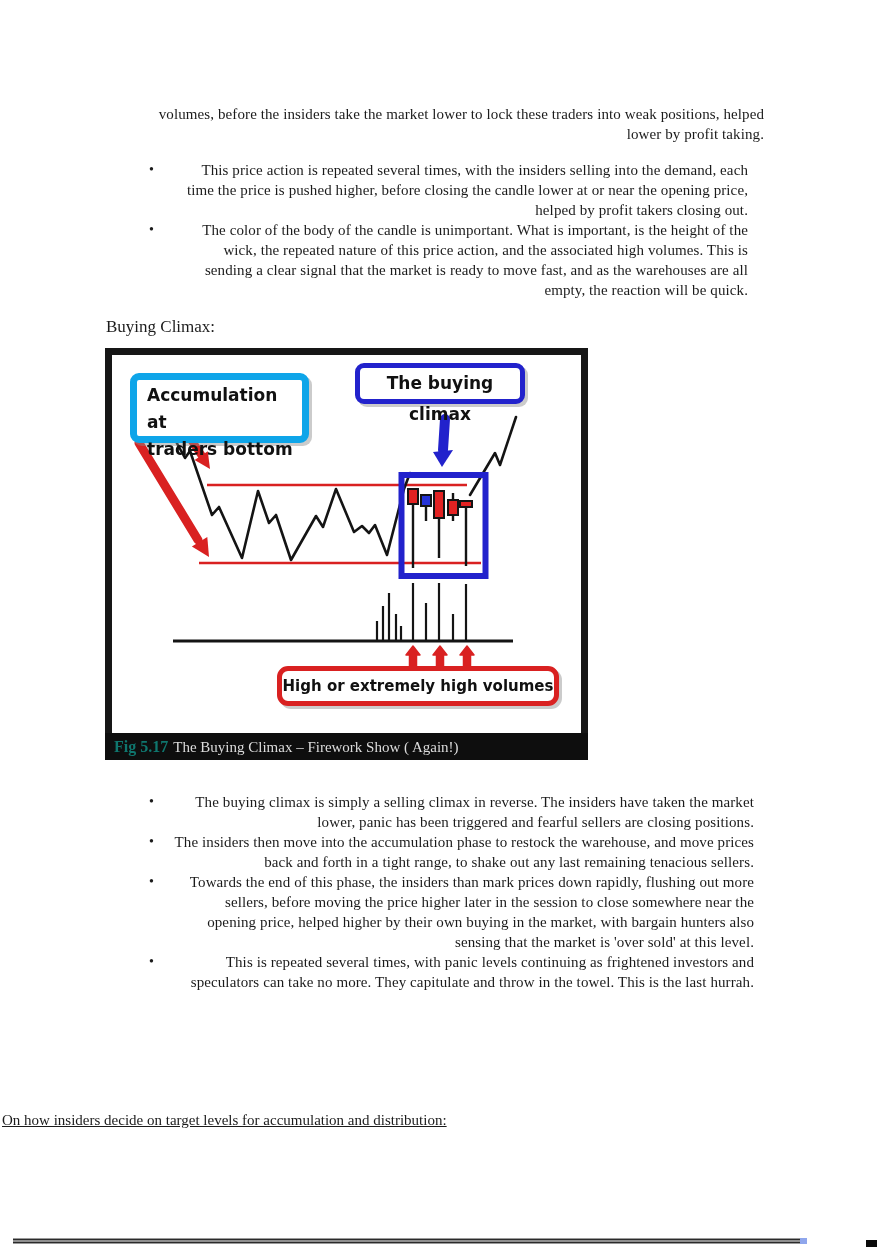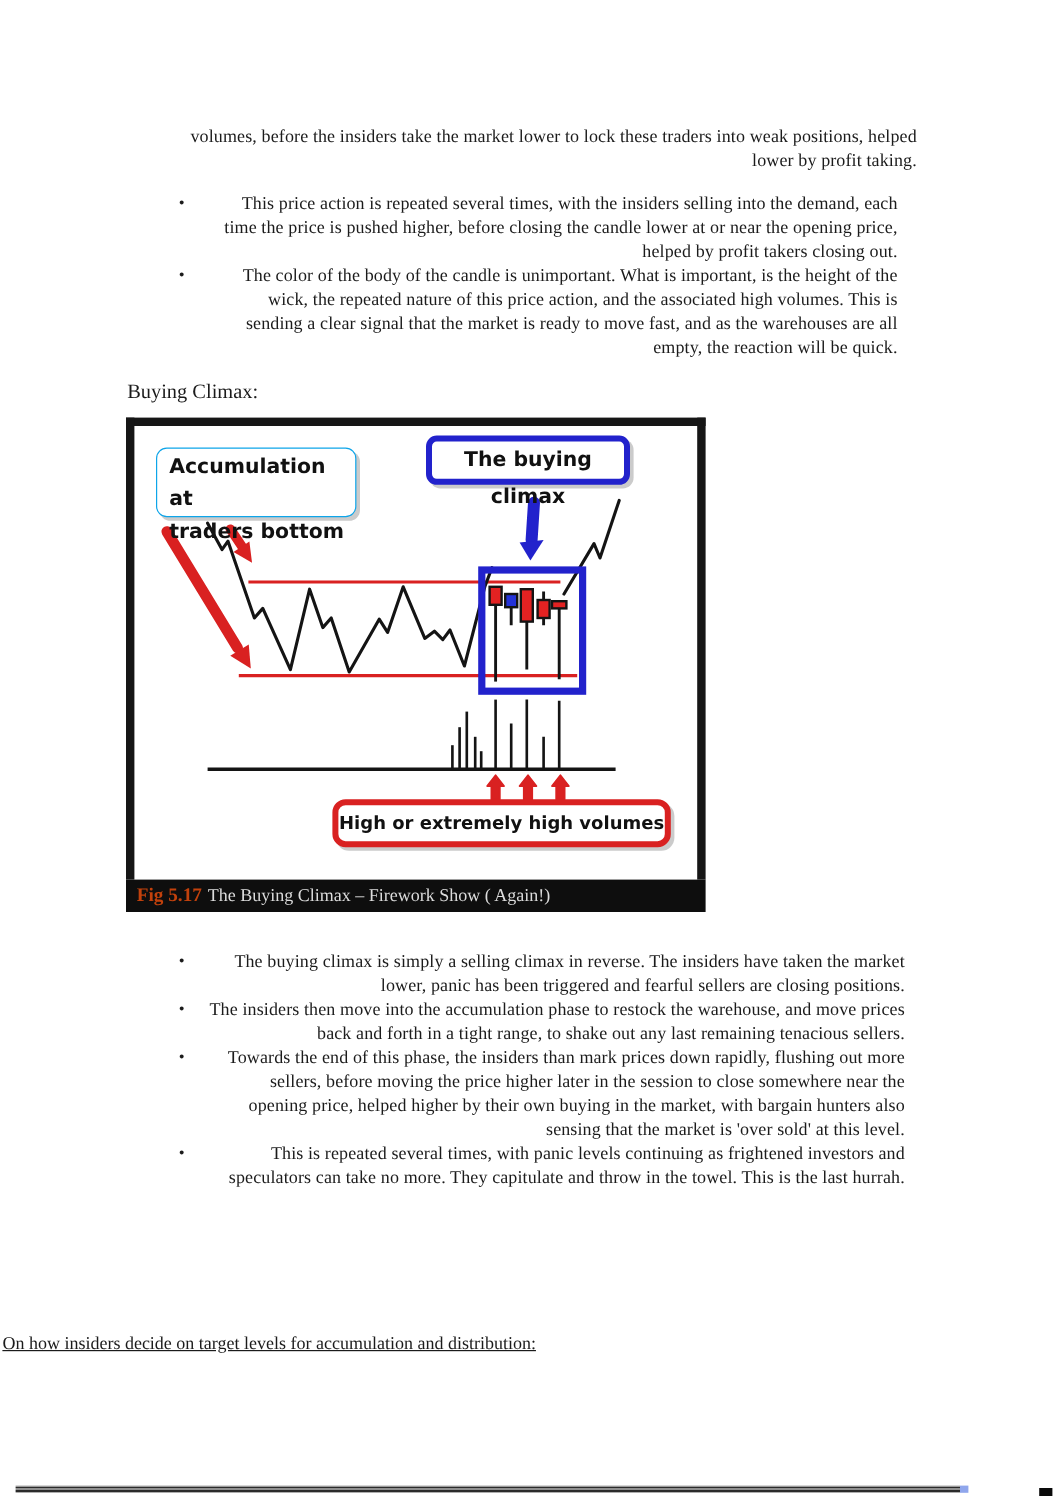--- a/index.html
+++ b/index.html
@@ -41,41 +41,41 @@
   #figure-canvas svg{position:absolute;left:0;top:0;}
   .callout{
     position:absolute;background:#ffffff;
     font-family:"DejaVu Sans","Liberation Sans",sans-serif;
     font-weight:bold;color:#111;
     box-shadow:3px 3px 0 rgba(140,140,140,.45);
     border-radius:9px;
   }
   #label-accumulation{
     left:18px;top:18px;width:155px;height:54px;
-    border:1px solid #0ea5e9;
+    border:7px solid #0ea5e9;
     font-size:17px;line-height:27px;padding:2px 0 0 10px;
   }
   #label-climax{
     left:243px;top:8px;width:160px;height:31px;
     border:5px solid #2222cc;
     font-size:17px;line-height:31px;text-align:center;
   }
   #label-volumes{
     left:165px;top:311px;width:272px;height:30px;
     border:5px solid #d92121;border-radius:11px;
     font-size:15px;line-height:30px;text-align:center;white-space:nowrap;
   }
   #figure-caption{
     position:absolute;left:0;top:385px;width:483px;height:27px;
     background:#0e0e0e;color:#dcdcdc;
     font-size:15px;line-height:27px;
     padding-left:9px;box-sizing:border-box;
     white-space:nowrap;
   }
-  #figure-caption b{font-size:16px;color:#c2410c;margin-right:5px;}
+  #figure-caption b{font-size:16px;color:#0f766e;margin-right:5px;}
 
   
   #bottom-scrollbar{
     left:13px;top:1238px;width:787px;height:6px;
     background:linear-gradient(to bottom,
       #9a9a9a 0 16%, #2b2b2b 16% 33%, #8f8f8f 33% 66%, #2b2b2b 66% 84%, #9a9a9a 84% 100%);
   }
   #scrollbar-blue-tip{
     position:absolute;right:-7px;top:0;width:7px;height:6px;
     background:#8fa6ec;

